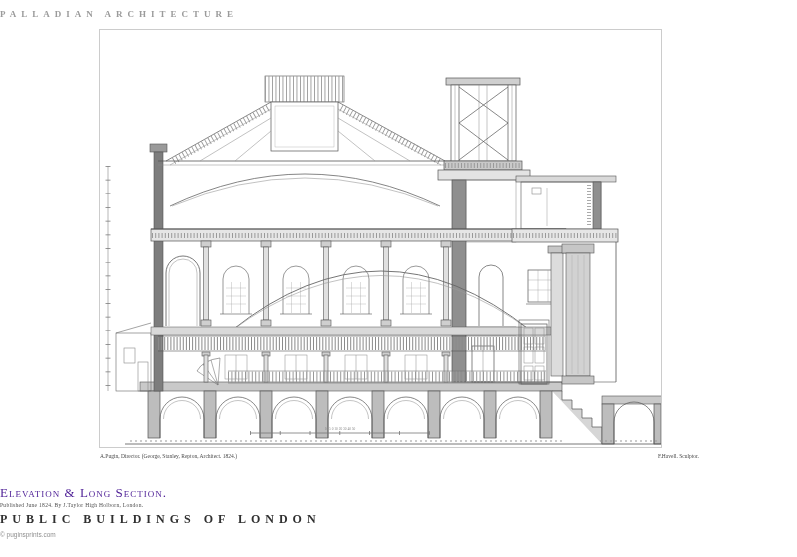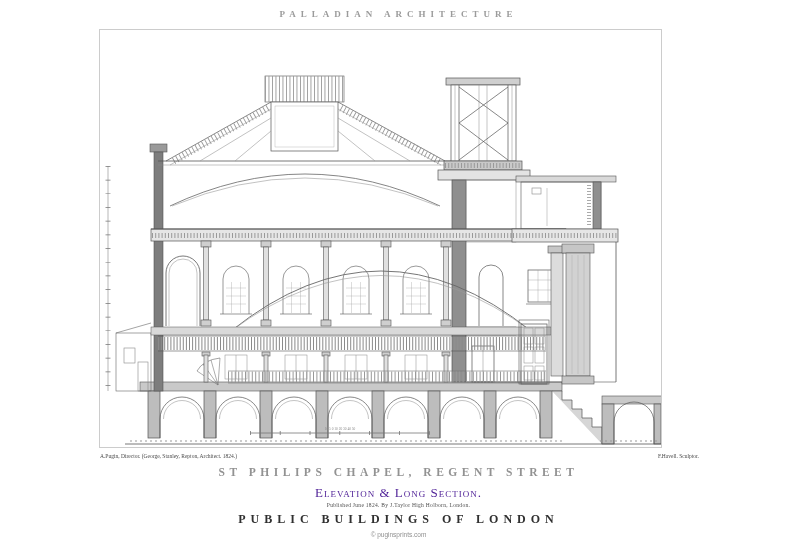--- a/index.html
+++ b/index.html
@@ -1,18 +1,18 @@
 <!DOCTYPE html>
 <html><head>
 <meta charset="utf-8">
 <style>
   html,body{margin:0;padding:0;background:#ffffff;}
   #poster{position:relative;width:797px;height:557px;background:#ffffff;overflow:hidden;
           font-family:"Liberation Serif","DejaVu Serif",serif;color:#4a4a4a;}
-  .centered{position:absolute;left:0;width:797px;text-align:center;white-space:nowrap;}
+  .centered{position:absolute;left:0;width:797px;text-align:left;white-space:nowrap;}
   #main-title{top:9px;font-size:9px;letter-spacing:5px;color:#9b9b9b;font-weight:600;}
   #plate{position:absolute;left:99px;top:29px;width:563px;height:419px;
          border:1px solid #cccccc;box-sizing:border-box;background:#ffffff;}
   #plate svg{position:absolute;left:0;top:0;}
   #credits{position:absolute;left:100px;top:453px;width:599px;display:flex;
            justify-content:space-between;font-size:5.5px;color:#4a4a4a;}
   #chapel-title{top:466px;font-size:11.5px;letter-spacing:4.5px;color:#929292;font-weight:600;}
   #subtitle{top:485px;font-size:13px;font-variant:small-caps;color:#4c1d95;letter-spacing:1px;}
   #imprint{top:502px;font-size:5.5px;color:#4e4e4e;letter-spacing:.3px;}
   #series-title{top:512px;font-size:12px;letter-spacing:5px;color:#303030;font-weight:600;}
@@ -270,21 +270,20 @@
         <text x="240" y="400" text-anchor="middle" font-size="3.5" fill="#888" font-family="Liberation Serif, serif" stroke="none">10 5 0 10 20 30 40 50</text>
       </g>
     </svg>
   </div>
 
   <div id="credits">
     <span>A.Pugin, Director. (George, Stanley, Repton, Architect. 1824.)</span>
     <span>F.Havell. Sculptor.</span>
   </div>
 
-  <div id="chapel-title" class="centered">ST PHILIPS CHAPEL, REGENT STREET</div>
 
   <div id="subtitle" class="centered">Elevation &amp; Long Section.</div>
 
   <div id="imprint" class="centered">Published June 1824. By J.Taylor High Holborn, London.</div>
 
   <div id="series-title" class="centered">PUBLIC BUILDINGS OF LONDON</div>
 
   <div id="copyright" class="centered">© puginsprints.com</div>
 </div>
 

